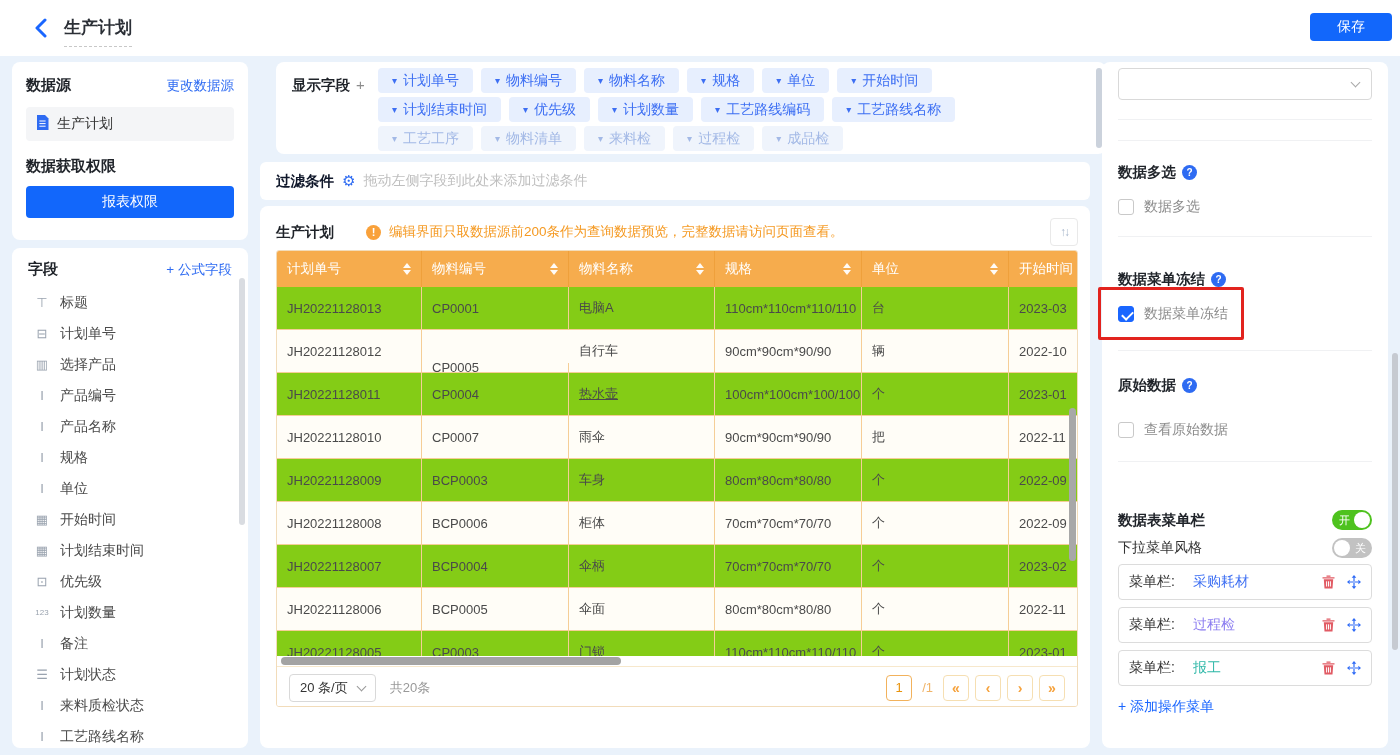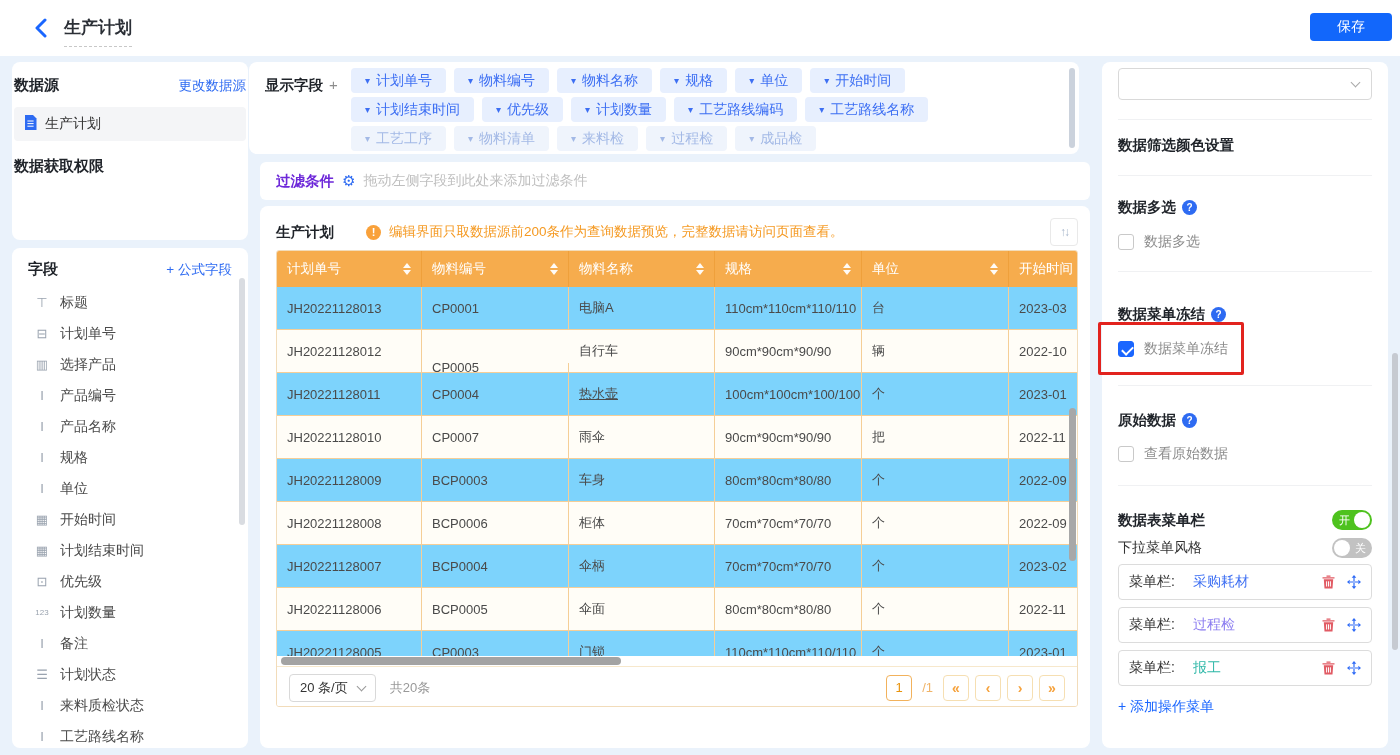--- a/index.html
+++ b/index.html
@@ -15,54 +15,54 @@
   .topbar { position:absolute; left:0; top:0; width:1400px; height:56px; background:#fff; }
   .back-btn { position:absolute; left:34px; top:18px; width:16px; height:20px; cursor:pointer; }
   .page-title { position:absolute; left:64px; top:16px; font-size:17px; font-weight:bold; color:#2b2f36;
     padding-bottom:7px; border-bottom:1px dashed #c8c8c8; }
   .save-btn { position:absolute; right:8px; top:13px; width:82px; height:28px; background:#1267FB; color:#fff;
     border:none; border-radius:4px; font-size:14px; font-family:inherit; cursor:pointer; }
 
   .panel { position:absolute; background:#fff; border-radius:8px; }
 
   
-  .p-datasource { left:12px; top:62px; width:236px; height:178px; padding:14px 2px; }
+  .p-datasource { left:12px; top:62px; width:236px; height:178px; padding:14px 14px; }
   .panel-head { display:flex; justify-content:space-between; align-items:center; }
   .sec-title { font-size:15px; font-weight:bold; color:#1F2329; }
   .blue-link { color:#2E6BF2; font-size:13.5px; text-decoration:none; cursor:pointer; }
   .source-item { margin-top:12px; height:34px; background:#F4F5F7; border-radius:4px; display:flex;
     align-items:center; gap:8px; padding:0 10px; font-size:14px; color:#333; }
   .perm-title { margin-top:16px; font-size:15px; font-weight:bold; color:#1F2329; }
   .perm-btn { margin-top:10px; width:100%; height:32px; background:#1267FB; color:#fff; border:none;
     border-radius:4px; font-size:14px; font-family:inherit; cursor:pointer; }
 
   .p-fields { left:12px; top:248px; width:236px; height:500px; padding:12px 16px; overflow:hidden; }
   .field-list { margin-top:8px; }
   .field-item { height:31px; display:flex; align-items:center; gap:10px; padding-left:6px; cursor:grab; }
   .f-icon { width:16px; text-align:center; color:#9AA3AF; font-size:13px; font-style:normal; flex:none; }
   .f-num { font-size:8px; letter-spacing:0; }
   .f-label { font-size:14px; color:#4A4A4A; white-space:nowrap; }
   .fields-scroll-thumb { position:absolute; right:3px; top:30px; width:6px; height:247px; background:#D9DCE1; border-radius:3px; }
 
   
-  .p-display { left:249px; top:62px; width:830px; height:92px; }
+  .p-display { left:276px; top:62px; width:830px; height:92px; }
   .df-label { position:absolute; left:16px; top:14px; font-size:14.5px; font-weight:bold; color:#1F2329; }
   .df-plus { color:#8C8C8C; font-weight:normal; margin-left:6px; font-size:15px; }
   .tag-rows { position:absolute; left:102px; top:6px; width:700px; }
   .tag-row { display:flex; gap:8px; margin-bottom:4px; }
   .tag { display:inline-flex; align-items:center; gap:6px; height:25px; padding:0 14px; border-radius:4px;
     font-size:14px; white-space:nowrap; cursor:pointer; }
   .tag.active { background:#E7EFFE; color:#3D6FF3; }
   .tag.inactive { background:#EFF4FC; color:#A3B9E6; }
   .tag-chev { font-size:10px; }
   .display-scroll-thumb { position:absolute; right:4px; top:6px; width:6px; height:80px; background:#CBD2DC; border-radius:3px; }
 
   .p-filter { left:260px; top:162px; width:830px; height:38px; border-radius:6px; display:flex;
     align-items:center; gap:8px; padding:0 16px; }
-  .filter-label { font-size:14.5px; font-weight:bold; color:#6d28d9; }
+  .filter-label { font-size:14.5px; font-weight:bold; color:#0f172a; }
   .gear { color:#2E6BF2; font-size:15px; }
   .filter-hint { color:#BFBFBF; font-size:14px; }
 
   .p-table { left:260px; top:206px; width:830px; height:542px; padding:14px 16px; }
   .t-title-row { display:flex; align-items:center; gap:8px; height:24px; }
   .t-title { font-size:14.5px; font-weight:bold; color:#1F2329; }
   .warn-icon { margin-left:24px; width:15px; height:15px; border-radius:50%; background:#F9A13A; color:#fff;
     font-size:11px; font-weight:bold; display:inline-flex; align-items:center; justify-content:center; flex:none; }
   .warn-text { color:#F59A23; font-size:13.5px; white-space:nowrap; }
   .sort-box { position:absolute; right:12px; top:12px; width:28px; height:28px; border:1px solid #E9E9E9;
@@ -75,21 +75,21 @@
   .th { flex:none; display:flex; align-items:center; justify-content:space-between; padding:0 10px;
     color:#fff; font-size:13.5px; border-right:1px solid #EFA03B; overflow:hidden; white-space:nowrap; cursor:pointer; }
   .th:last-child { border-right:none; }
   .sorters { display:inline-flex; flex-direction:column; align-items:center; gap:2px; cursor:pointer; }
   .tri-up { width:0; height:0; border-left:4px solid transparent; border-right:4px solid transparent;
     border-bottom:5px solid rgba(255,255,255,.95); }
   .tri-down { width:0; height:0; border-left:4px solid transparent; border-right:4px solid transparent;
     border-top:5px solid rgba(255,255,255,.95); }
   .tbody { height:369px; overflow:hidden; }
   .tr { display:flex; height:43px; border-bottom:1px solid #F5CE97; }
-  .tr.odd { background:#7dd3fc; }
+  .tr.odd { background:#84cc16; }
   .tr.even { background:#FFFDF7; }
   .td { flex:none; display:flex; align-items:center; padding:0 10px; font-size:13px; color:#4A4A4A;
     border-right:1px solid #F5CE97; overflow:hidden; white-space:nowrap; }
   .td:last-child { border-right:none; }
   .v-scroll-thumb { position:absolute; right:1px; top:157px; width:7px; height:153px; background:#A8A8A8; border-radius:4px; }
   .h-scroll { position:absolute; left:0; top:405px; width:100%; height:10px; background:#fff; }
   .h-scroll-thumb { position:absolute; left:4px; top:1px; width:340px; height:8px; background:#A3A3A3; border-radius:4px; }
   .pagination { position:absolute; left:0; top:415px; width:100%; height:42px; display:flex; align-items:center;
     padding:0 12px; border-top:1px solid #F7E8CC; background:#fff; }
   .psize { height:28px; border:1px solid #D9D9D9; border-radius:4px; display:flex; align-items:center;
@@ -163,20 +163,21 @@
   <div class="source-item">
     <span>
       <svg width="13" height="15" viewBox="0 0 13 15">
           <path d="M1 0h8l3.5 3.5V15H1z" fill="#2E6BF2"></path>
           <path d="M3.4 6h6.2M3.4 8.6h6.2M3.4 11.2h6.2" stroke="#fff" stroke-width="1"></path>
         </svg>
     </span>
     <span>生产计划</span>
   </div>
   <div class="perm-title">数据获取权限</div>
+  <button class="perm-btn">报表权限</button>
 </section>
 
 <section class="panel p-fields">
   <div class="panel-head">
     <span class="sec-title">字段</span>
     <a class="blue-link">+ 公式字段</a>
   </div>
   <div class="field-list">
       <div class="field-item">
         <span class="f-icon">⊤</span>
@@ -469,21 +470,20 @@
     </div>
   </div>
 </section>
 
 <section class="panel p-right">
   <div class="r-select">
       <i class="chev-down"></i>
     </div>
   <hr class="rdiv" style="margin-top:19px">
 
-  <div class="r-title" style="margin-top:16px">数据筛选颜色设置</div>
   <hr class="rdiv" style="margin-top:20px">
 
   <div class="r-title" style="margin-top:22px">
     <span>数据多选</span>
       <span class="help">?</span>
   </div>
   <div class="cb-row" style="margin-top:16px">
     <span class="cb"></span>
     <span class="cb-label">数据多选</span>
   </div>
@@ -497,27 +497,27 @@
     <span class="cb checked"></span>
     <span class="cb-label">数据菜单冻结</span>
     <span class="red-rect"></span>
   </div>
   <hr class="rdiv" style="margin-top:27px">
 
   <div class="r-title" style="margin-top:25px">
     <span>原始数据</span>
       <span class="help">?</span>
   </div>
-  <div class="cb-row" style="margin-top:15px">
+  <div class="cb-row" style="margin-top:26px">
     <span class="cb"></span>
     <span class="cb-label">查看原始数据</span>
   </div>
   <hr class="rdiv" style="margin-top:22px">
 
-  <div class="r-row" style="margin-top:24px">
+  <div class="r-row" style="margin-top:48px">
     <span class="r-title">数据表菜单栏</span>
     <span class="toggle on">
       <span class="t-text-on">开</span>
         <span class="knob"></span>
     </span>
   </div>
   <div class="r-row" style="margin-top:8px">
     <span style="font-size:14px;color:#333">下拉菜单风格</span>
     <span class="toggle off">
       <span class="knob"></span>

